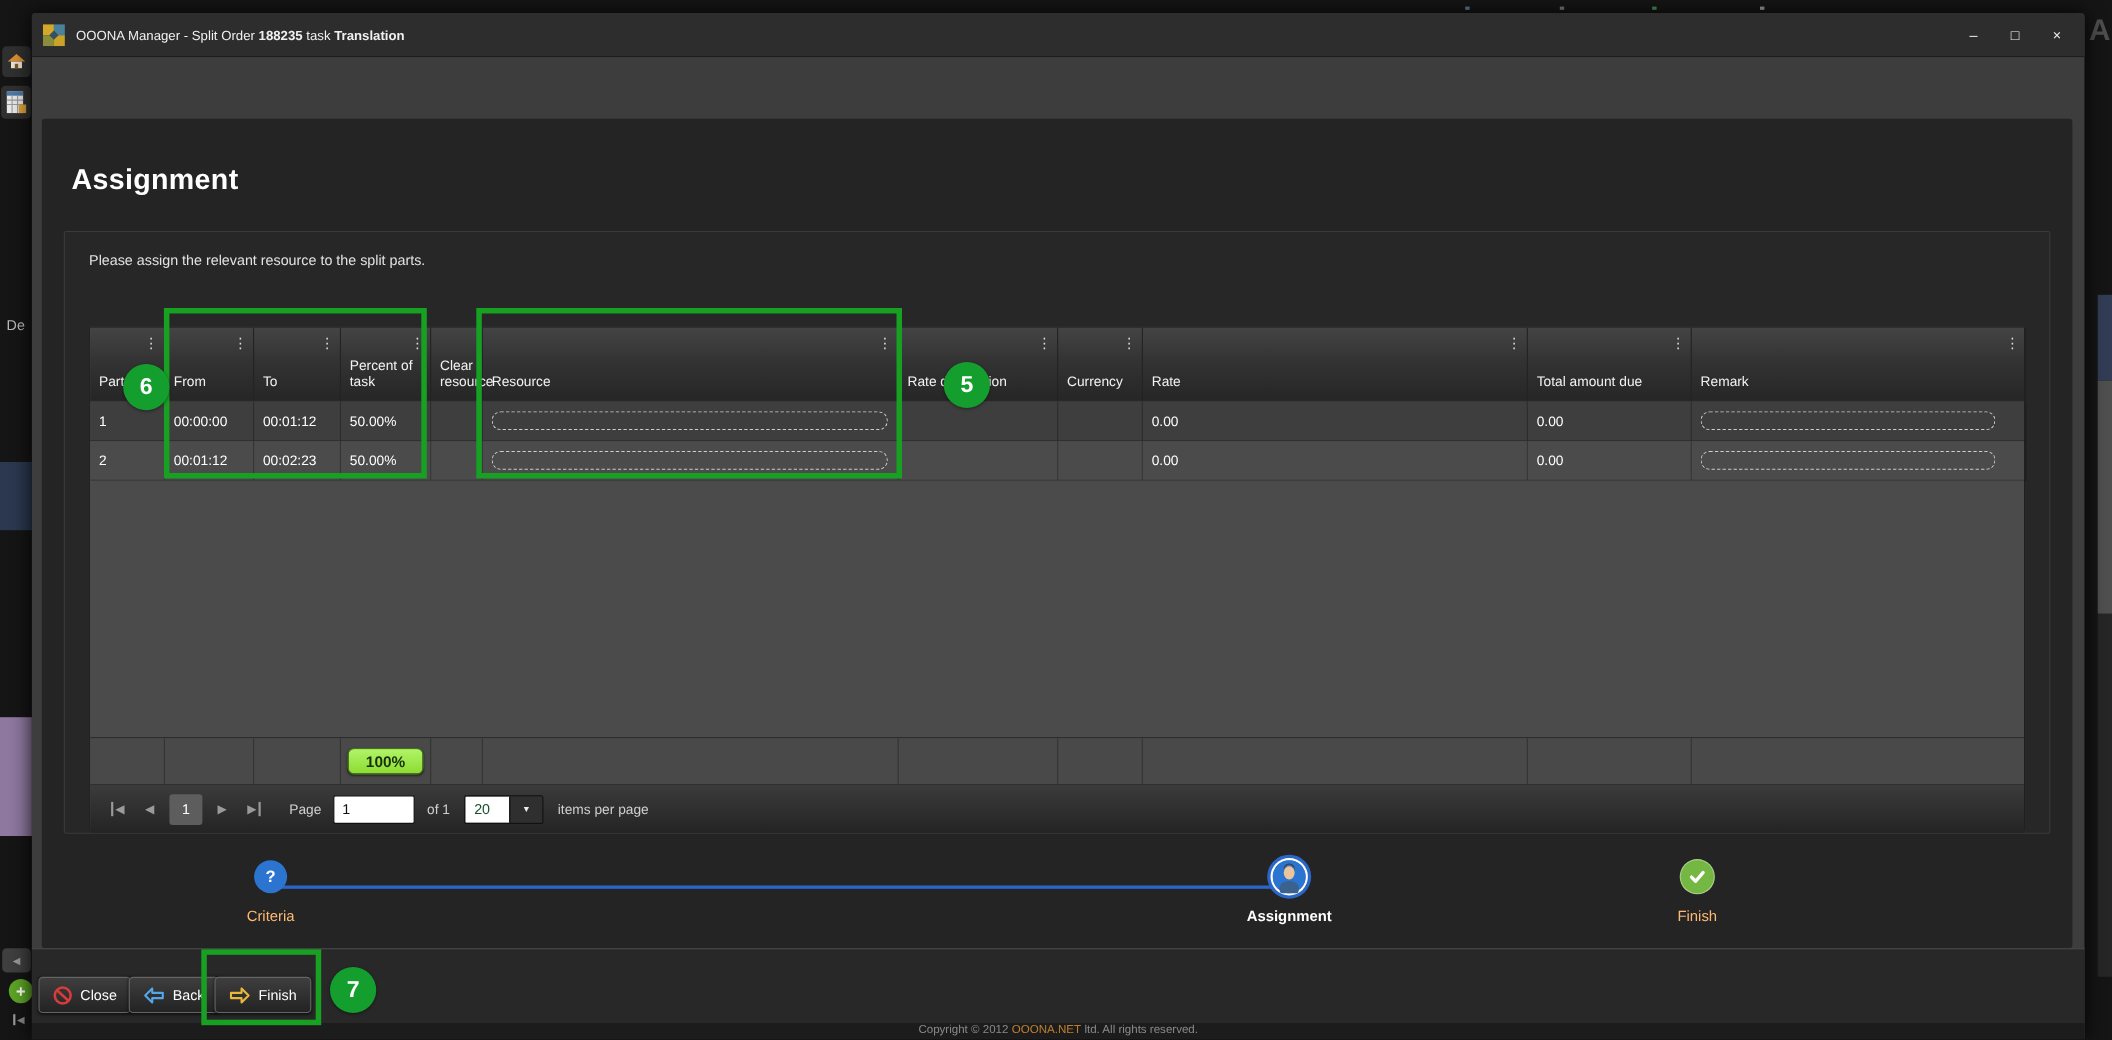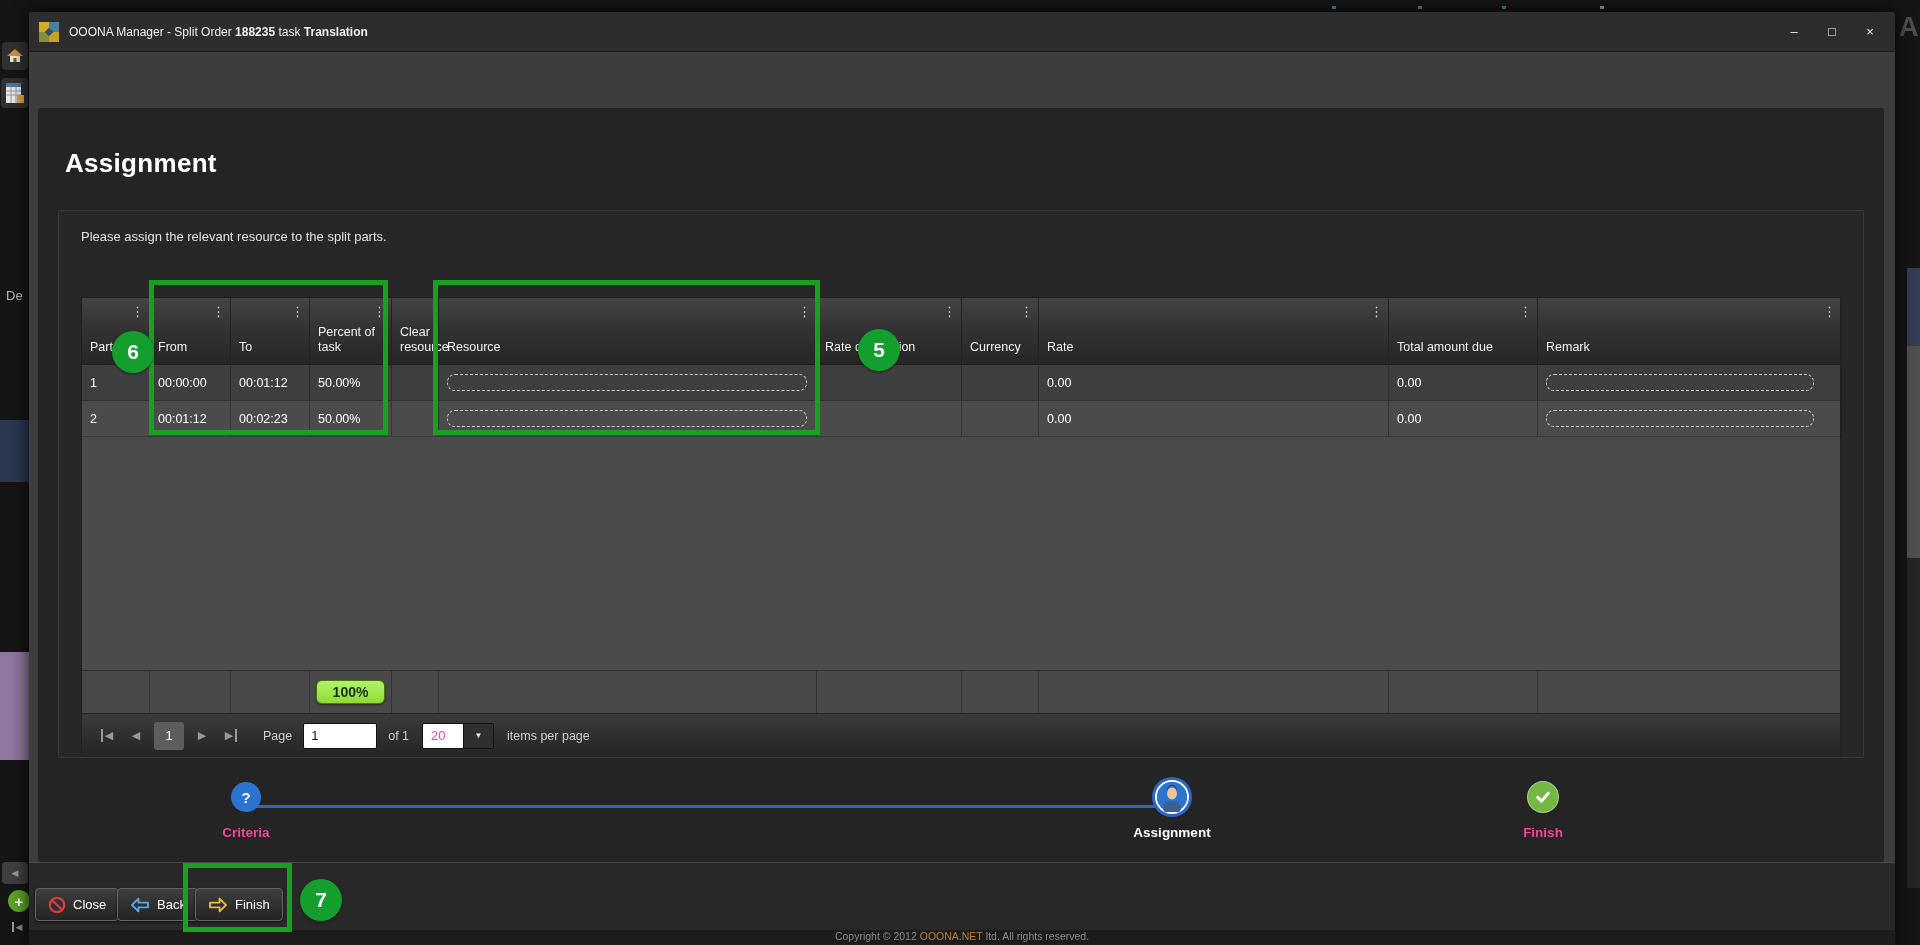--- a/index.html
+++ b/index.html
@@ -66,35 +66,35 @@
   .pager{display:flex;align-items:center;height:43px;background:linear-gradient(#3b3b3b,#242424);
          padding:0 10px 0 14px;color:#cfcfcf;font-size:12.5px;gap:7px;}
   .pg-nav{color:#9a9a9a;font-size:11px;width:22px;text-align:center;cursor:pointer;display:flex;align-items:center;justify-content:center;}
   .pg-bar-l{border-left:2px solid #9a9a9a;padding-left:2px;}
   .pg-bar-r{border-right:2px solid #9a9a9a;padding-right:2px;}
   .pg-current{width:30px;height:28px;background:#5d5d5d;border-radius:3px;color:#fff;
               display:flex;align-items:center;justify-content:center;font-size:13px;cursor:pointer;}
   .pg-input{width:74px;height:26px;border:1px solid #111;border-radius:2px;background:#fff;color:#111;
             font-size:13px;padding:0 7px;outline:none;margin:0 4px;}
   .pg-size{display:flex;height:26px;border:1px solid #111;border-radius:2px;overflow:hidden;margin:0 6px;cursor:pointer;}
-  .pg-size .val{background:#fff;color:#ec4899;width:40px;display:flex;align-items:center;padding-left:8px;font-size:13px;}
+  .pg-size .val{background:#fff;color:#14532d;width:40px;display:flex;align-items:center;padding-left:8px;font-size:13px;}
   .pg-size .arrow{background:#2f2f2f;width:30px;display:flex;align-items:center;justify-content:center;
                   color:#eee;font-size:8px;border-left:1px solid #111;}
   .pg-right{margin-left:auto;display:flex;align-items:center;gap:10px;}
   .round-btn{width:35px;height:35px;border-radius:50%;background:#1b1b1b;display:flex;align-items:center;
              justify-content:center;cursor:pointer;box-shadow:inset 0 0 0 1px #111;}
 
   
   .wizard-line{position:absolute;height:3px;background:#2a65c8;top:697px;}
   .step{position:absolute;width:140px;top:674px;display:flex;flex-direction:column;align-items:center;cursor:pointer;}
   .step-circle{width:30px;height:30px;border-radius:50%;display:flex;align-items:center;justify-content:center;
                background:#2b74cf;color:#fff;font-weight:700;font-size:15px;}
   .step-circle.active{box-shadow:0 0 0 2px #fff,0 0 0 5px #2a65c8;}
   .step-circle.done-green{background:#74b843;box-shadow:0 0 0 1px #a8cf8a;}
-  .step-label{margin-top:13px;font-size:13.5px;color:#ec4899;font-weight:bold;}
+  .step-label{margin-top:13px;font-size:13.5px;color:#fdba74;}
   .step-label.active{font-weight:700;color:#fff;}
 
   
   .footerbar{position:absolute;left:0;top:850px;width:100%;height:68px;background:#282828;border-top:1px solid #4a4a4a;}
   .btn{position:absolute;top:25px;height:33px;display:flex;align-items:center;gap:7px;padding:0 12px;
        background:linear-gradient(#3e3e3e,#232323);border:1px solid #646464;border-radius:4px;
        color:#fff;font-size:13px;cursor:pointer;box-shadow:0 1px 3px rgba(0,0,0,.6);}
   .copyright{position:absolute;left:0;top:918px;width:100%;height:15px;background:#1c1c1c;
              display:flex;justify-content:center;font-size:10.5px;color:#8a8a8a;}
   .brand{color:#bd8030;margin:0 3px;}

